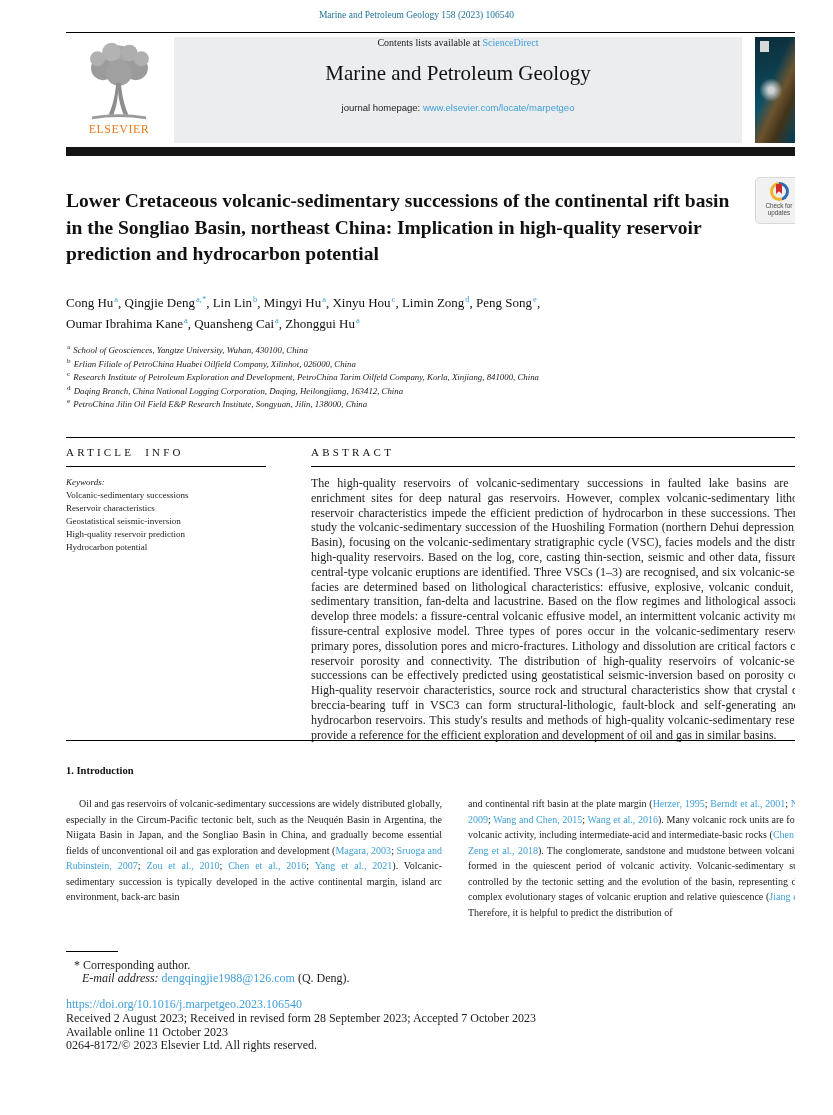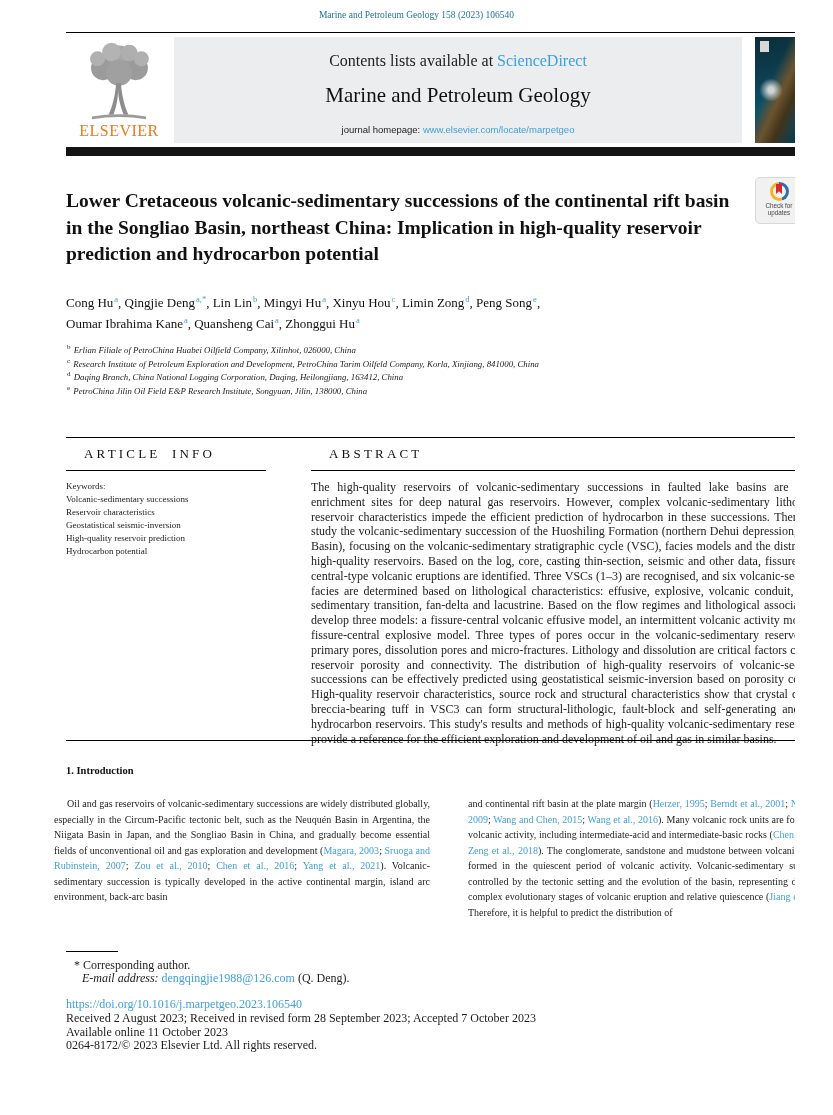--- a/index.html
+++ b/index.html
@@ -16,28 +16,28 @@
   .jref {
     position:absolute; top:10px; left:0; width:100%; text-align:center;
     font-size:9.5px; color:#20749c;
   }
   .rule { position:absolute; left:28px; width:777px; height:1px; background:#000; }
   .top-rule { top:32px; }
 
   .logo-area { position:absolute; left:28px; top:40px; width:106px; height:104px; text-align:center; }
   .logo-area .tree { display:block; margin:0 auto; }
   .elsevier-text {
-    font-size:16px; color:#e87a1e; letter-spacing:0.5px; margin-top:-2px;
+    font-size:12px; color:#e87a1e; letter-spacing:0.5px; margin-top:-2px;
     font-family:"Liberation Serif", serif;
   }
   .banner-center {
     position:absolute; left:136px; top:37px; width:568px; height:106px;
     background:#ecedef; text-align:center;
   }
-  .contents-line { margin-top:15px; font-size:16px; color:#222; }
+  .contents-line { font-size:10px; color:#222; }
   .journal-title { margin-top:13px; font-size:21px; color:#111; }
   .homepage-line { margin-top:16px; font-size:10px; color:#222; font-family:"Liberation Sans", sans-serif; font-size:9.5px;text-align:center; }
 
   .cover { position:absolute; left:717px; top:37px; width:89px; height:106px; background:#101418; }
   .cover-logo { position:absolute; left:5px; top:4px; width:9px; height:11px; background:#d8d8d8; }
   .cover-title {
     position:absolute; right:4px; top:22px; width:36px; text-align:right;
     font-family:"Liberation Sans", sans-serif; font-size:5.5px; line-height:6.5px;
     color:#93a8b0; letter-spacing:0.4px;
   }
@@ -82,34 +82,34 @@
   .l1 { top:295px; }
   .l2 { top:316px; }
 
   .affils { position:absolute; left:28px; top:344px; width:760px; }
   .affil { font-size:8.8px; line-height:13.6px; font-style:italic; color:#222; }
   .affil sup { font-style:normal; color:#222; font-size:7px; margin-right:1px; }
 
   .rule-affil { top:437px; }
 
   
-  .colhead { font-size:13px; letter-spacing:3.2px; word-spacing:5px; color:#111;margin-left:18px; }
+  .colhead { font-size:11px; letter-spacing:3.2px; word-spacing:5px; color:#111; }
   .info-col { position:absolute; left:28px; top:446px; width:200px; }
   .abs-col  { position:absolute; left:273px; top:446px; width:532px; }
   .colrule { height:1px; background:#000; margin-top:8px; margin-bottom:9px; }
-  .kw-label { font-size:9px; line-height:13px; }
+  .kw-label { font-size:9px; font-style:italic; line-height:13px; }
   .kw { font-size:9px; line-height:13px; }
   .abs-text { font-size:12px; line-height:14.8px; text-align:justify; color:#1c1c1c; }
 
   .rule-abs { top:740px; }
 
   
   .intro-head { position:absolute; left:28px; top:765px; margin:0; font-size:10.5px; font-weight:bold; color:#111; }
   .col { position:absolute; top:796px; width:376px; font-size:10px; line-height:15.5px; text-align:justify; color:#1c1c1c; }
-  .col.left { left:16px; text-indent:13px; }
+  .col.left { left:28px; text-indent:13px; }
   .col.right { left:430px; }
 
   
   .fn-rule { position:absolute; left:28px; top:951px; width:52px; height:1px; background:#000; }
   .fn { position:absolute; left:28px; font-size:12px; color:#1c1c1c; }
   .fn-corr { top:958px; left:36px; }
   .fn-email { top:971px; left:44px; }
   .fn-doi { top:997px; color:#3f9fd8; }
   .fn-recv { top:1011px; }
   .fn-avail { top:1025px; }
@@ -161,20 +161,21 @@
       <span>Check for</span><br>
       <span>updates</span>
     </div>
   </div>
 
   <h1 class="title">Lower Cretaceous volcanic-sedimentary successions of the continental rift basin in the Songliao Basin, northeast China: Implication in high-quality reservoir prediction and hydrocarbon potential</h1>
   <div class="authors l2"><span>Oumar Ibrahima Kane</span><sup>a</sup><span>, Quansheng Cai</span><sup>a</sup><span>, Zhonggui Hu</span><sup>a</sup></div>
   <div class="authors l1"><span>Cong Hu</span><sup>a</sup><span>, Qingjie Deng</span><sup>a,*</sup><span>, Lin Lin</span><sup>b</sup><span>, Mingyi Hu</span><sup>a</sup><span>, Xinyu Hou</span><sup>c</sup><span>, Limin Zong</span><sup>d</sup><span>, Peng Song</span><sup>e</sup><span>,</span></div>
 
   <div class="affils">
+    <div class="affil"><sup>a</sup><span> School of Geosciences, Yangtze University, Wuhan, 430100, China</span></div>
     <div class="affil"><sup>b</sup><span> Erlian Filiale of PetroChina Huabei Oilfield Company, Xilinhot, 026000, China</span></div>
     <div class="affil"><sup>c</sup><span> Research Institute of Petroleum Exploration and Development, PetroChina Tarim Oilfeld Company, Korla, Xinjiang, 841000, China</span></div>
     <div class="affil"><sup>d</sup><span> Daqing Branch, China National Logging Corporation, Daqing, Heilongjiang, 163412, China</span></div>
     <div class="affil"><sup>e</sup><span> PetroChina Jilin Oil Field E&amp;P Research Institute, Songyuan, Jilin, 138000, China</span></div>
   </div>
 
   <div class="rule rule-affil"></div>
 
   <div class="info-col">
     <div class="colhead">ARTICLE INFO</div>

